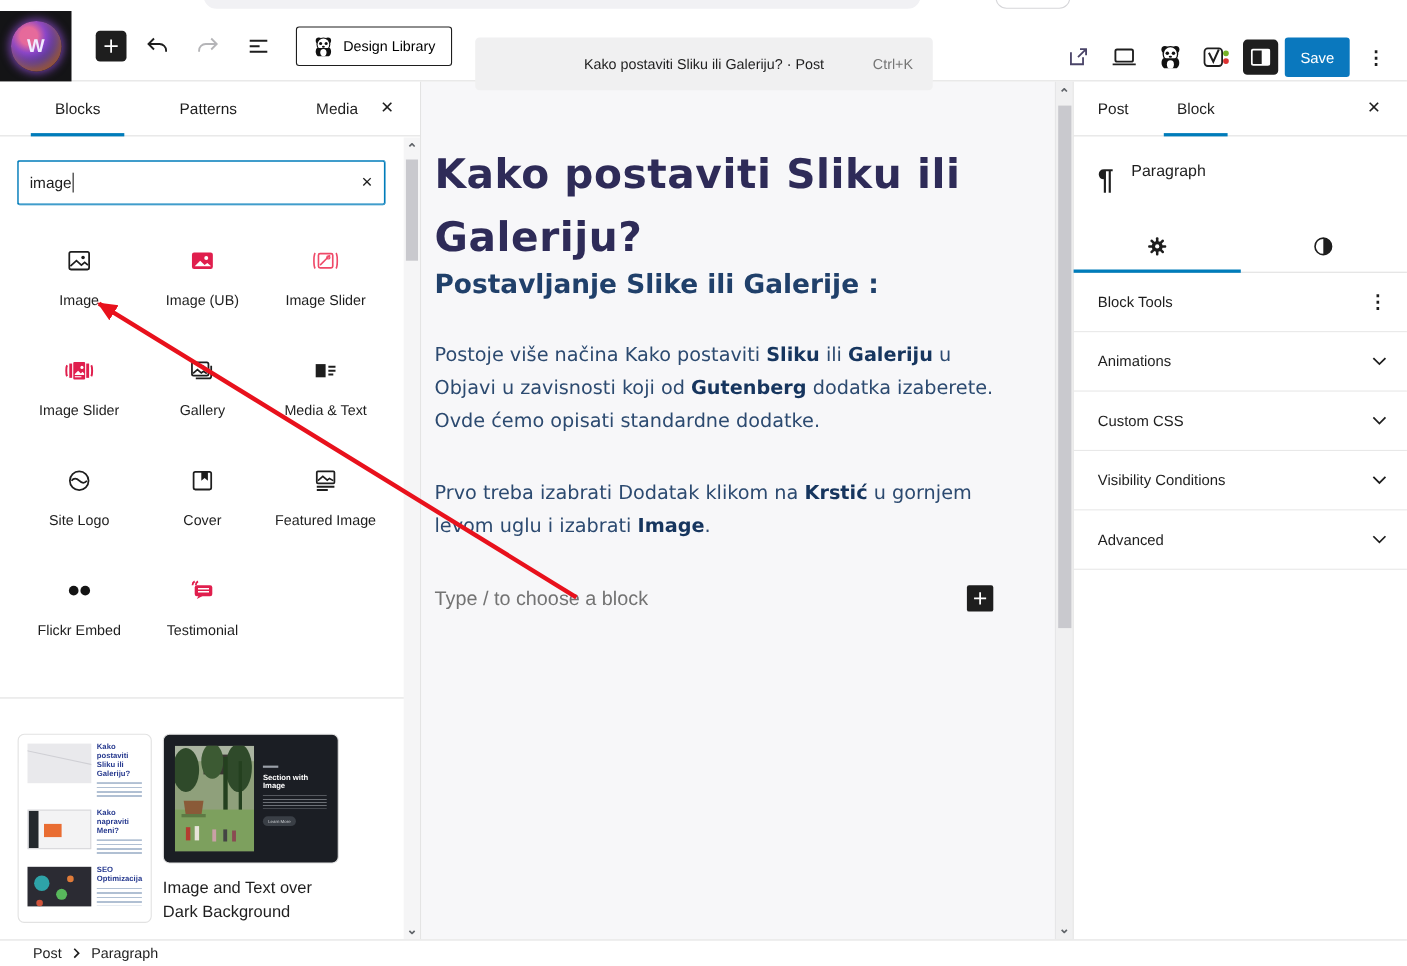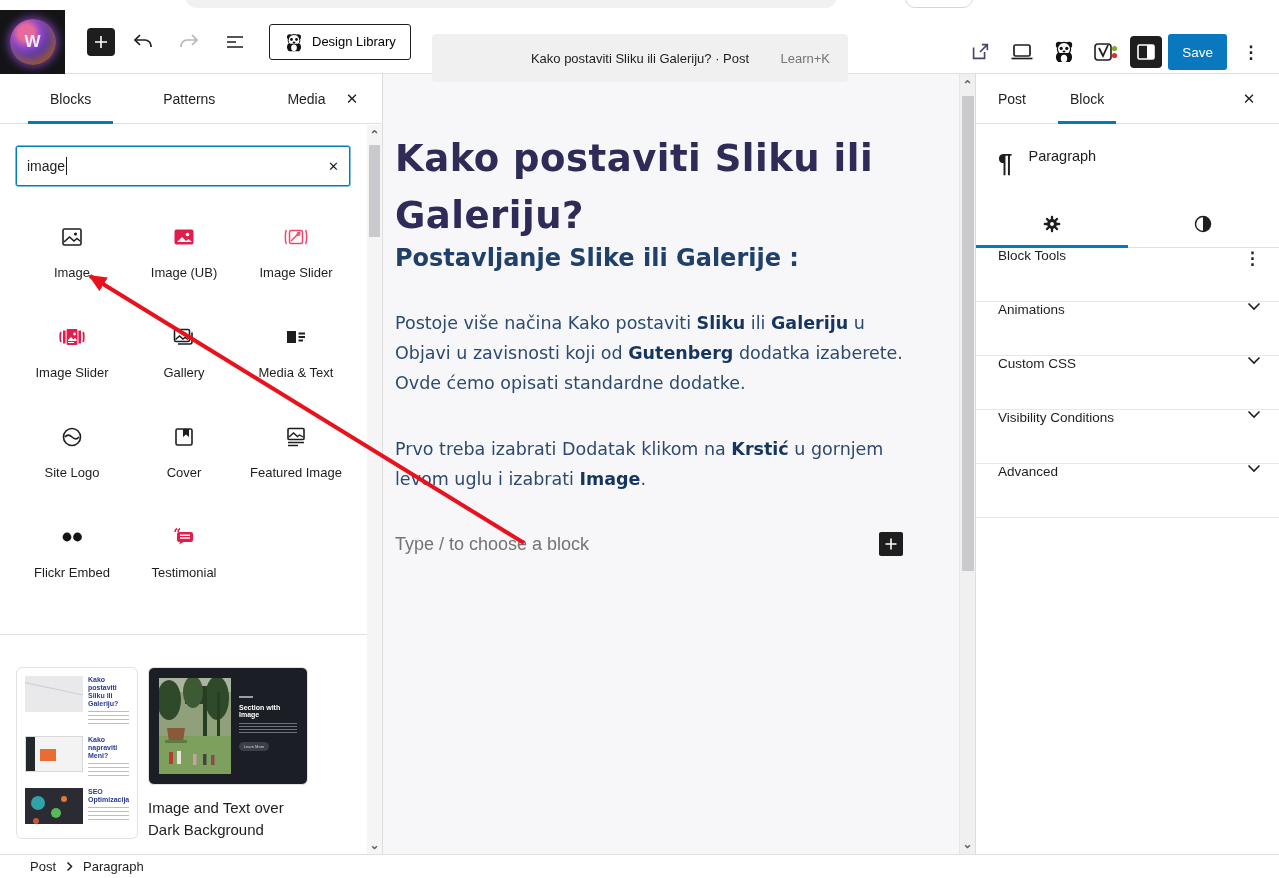--- a/index.html
+++ b/index.html
@@ -103,21 +103,21 @@
   #rp-tabs { height:50px; display:flex; border-bottom:1px solid #e0e0e0; position:relative; }
   .rp-tab { padding:0 22px; display:flex; align-items:center; font-size:14px; cursor:pointer; position:relative; }
   .rp-tab.active::after { content:""; position:absolute; left:10px; right:10px; bottom:-1px; height:3px; background:#007cba; }
   #block-card { display:flex; gap:16px; padding:24px 20px 22px 22px; }
   #para-glyph { font-size:26px; font-weight:bold; color:#1e1e1e; line-height:30px; }
   #block-card .name { font-size:14.5px; margin-bottom:8px; }
   #block-card .desc { font-size:13px; color:#4f5458; line-height:20px; max-width:215px; }
   #rp-icon-tabs { display:flex; border-bottom:1px solid #e0e0e0; height:48px; }
   .icon-tab { width:50%; display:flex; align-items:center; justify-content:center; cursor:pointer; position:relative; }
   .icon-tab.active::after { content:""; position:absolute; left:0; right:0; bottom:-1px; height:3px; background:#007cba; }
-  .rp-row { height:54px; display:flex; align-items:flex-start; justify-content:space-between; padding:0 18px 0 22px;
+  .rp-row { height:54px; display:flex; align-items:center; justify-content:space-between; padding:0 18px 0 22px;
             border-bottom:1px solid #e8e8e8; font-size:13.5px; cursor:pointer;gap:12px; }
 
   
   #footer { position:absolute; left:0; top:854px; width:1279px; height:24px; background:#fff; border-top:1px solid #e0e0e0;
             display:flex; align-items:center; font-size:13px; padding-left:30px; gap:10px; z-index:6; }
   #footer .crumb { cursor:pointer; }
   #footer .sep { color:#1e1e1e; font-size:11px; }
 
   
   .i-close::before { content:"\2715"; font-size:15px; color:#1e1e1e; }
@@ -176,21 +176,21 @@
         <ellipse cx="12" cy="12.6" rx="1.6" ry="1.1" fill="#111"></ellipse>
         <path d="M5 14c-2 2-2 7 1 9h12c3-2 3-7 1-9" fill="#111"></path>
         <ellipse cx="12" cy="19" rx="3.4" ry="4" fill="#fff"></ellipse>
       </svg>
       <span data-name="design-library-label">Design Library</span>
     </button>
   </div>
 
   <div id="doc-title-pill" data-name="command-palette-button">
     <span data-name="document-title">Kako postaviti Sliku ili Galeriju? · Post</span>
-    <span class="shortcut" data-name="command-palette-shortcut">Learn+K</span>
+    <span class="shortcut" data-name="command-palette-shortcut">Ctrl+K</span>
   </div>
 
   <div id="topbar-right" data-name="topbar-right-tools">
     <div class="tb-btn" data-name="view-post-button">
       <svg width="22" height="22" viewBox="0 0 24 24" data-name="external-link-icon">
         <path d="M5 7v12h12v-7" fill="none" stroke="#4a4468" stroke-width="1.8"></path>
         <path d="M12 12 20 4M14 4h6v6" fill="none" stroke="#4a4468" stroke-width="1.8"></path>
       </svg>
     </div>
     <div class="tb-btn" data-name="preview-device-button">

